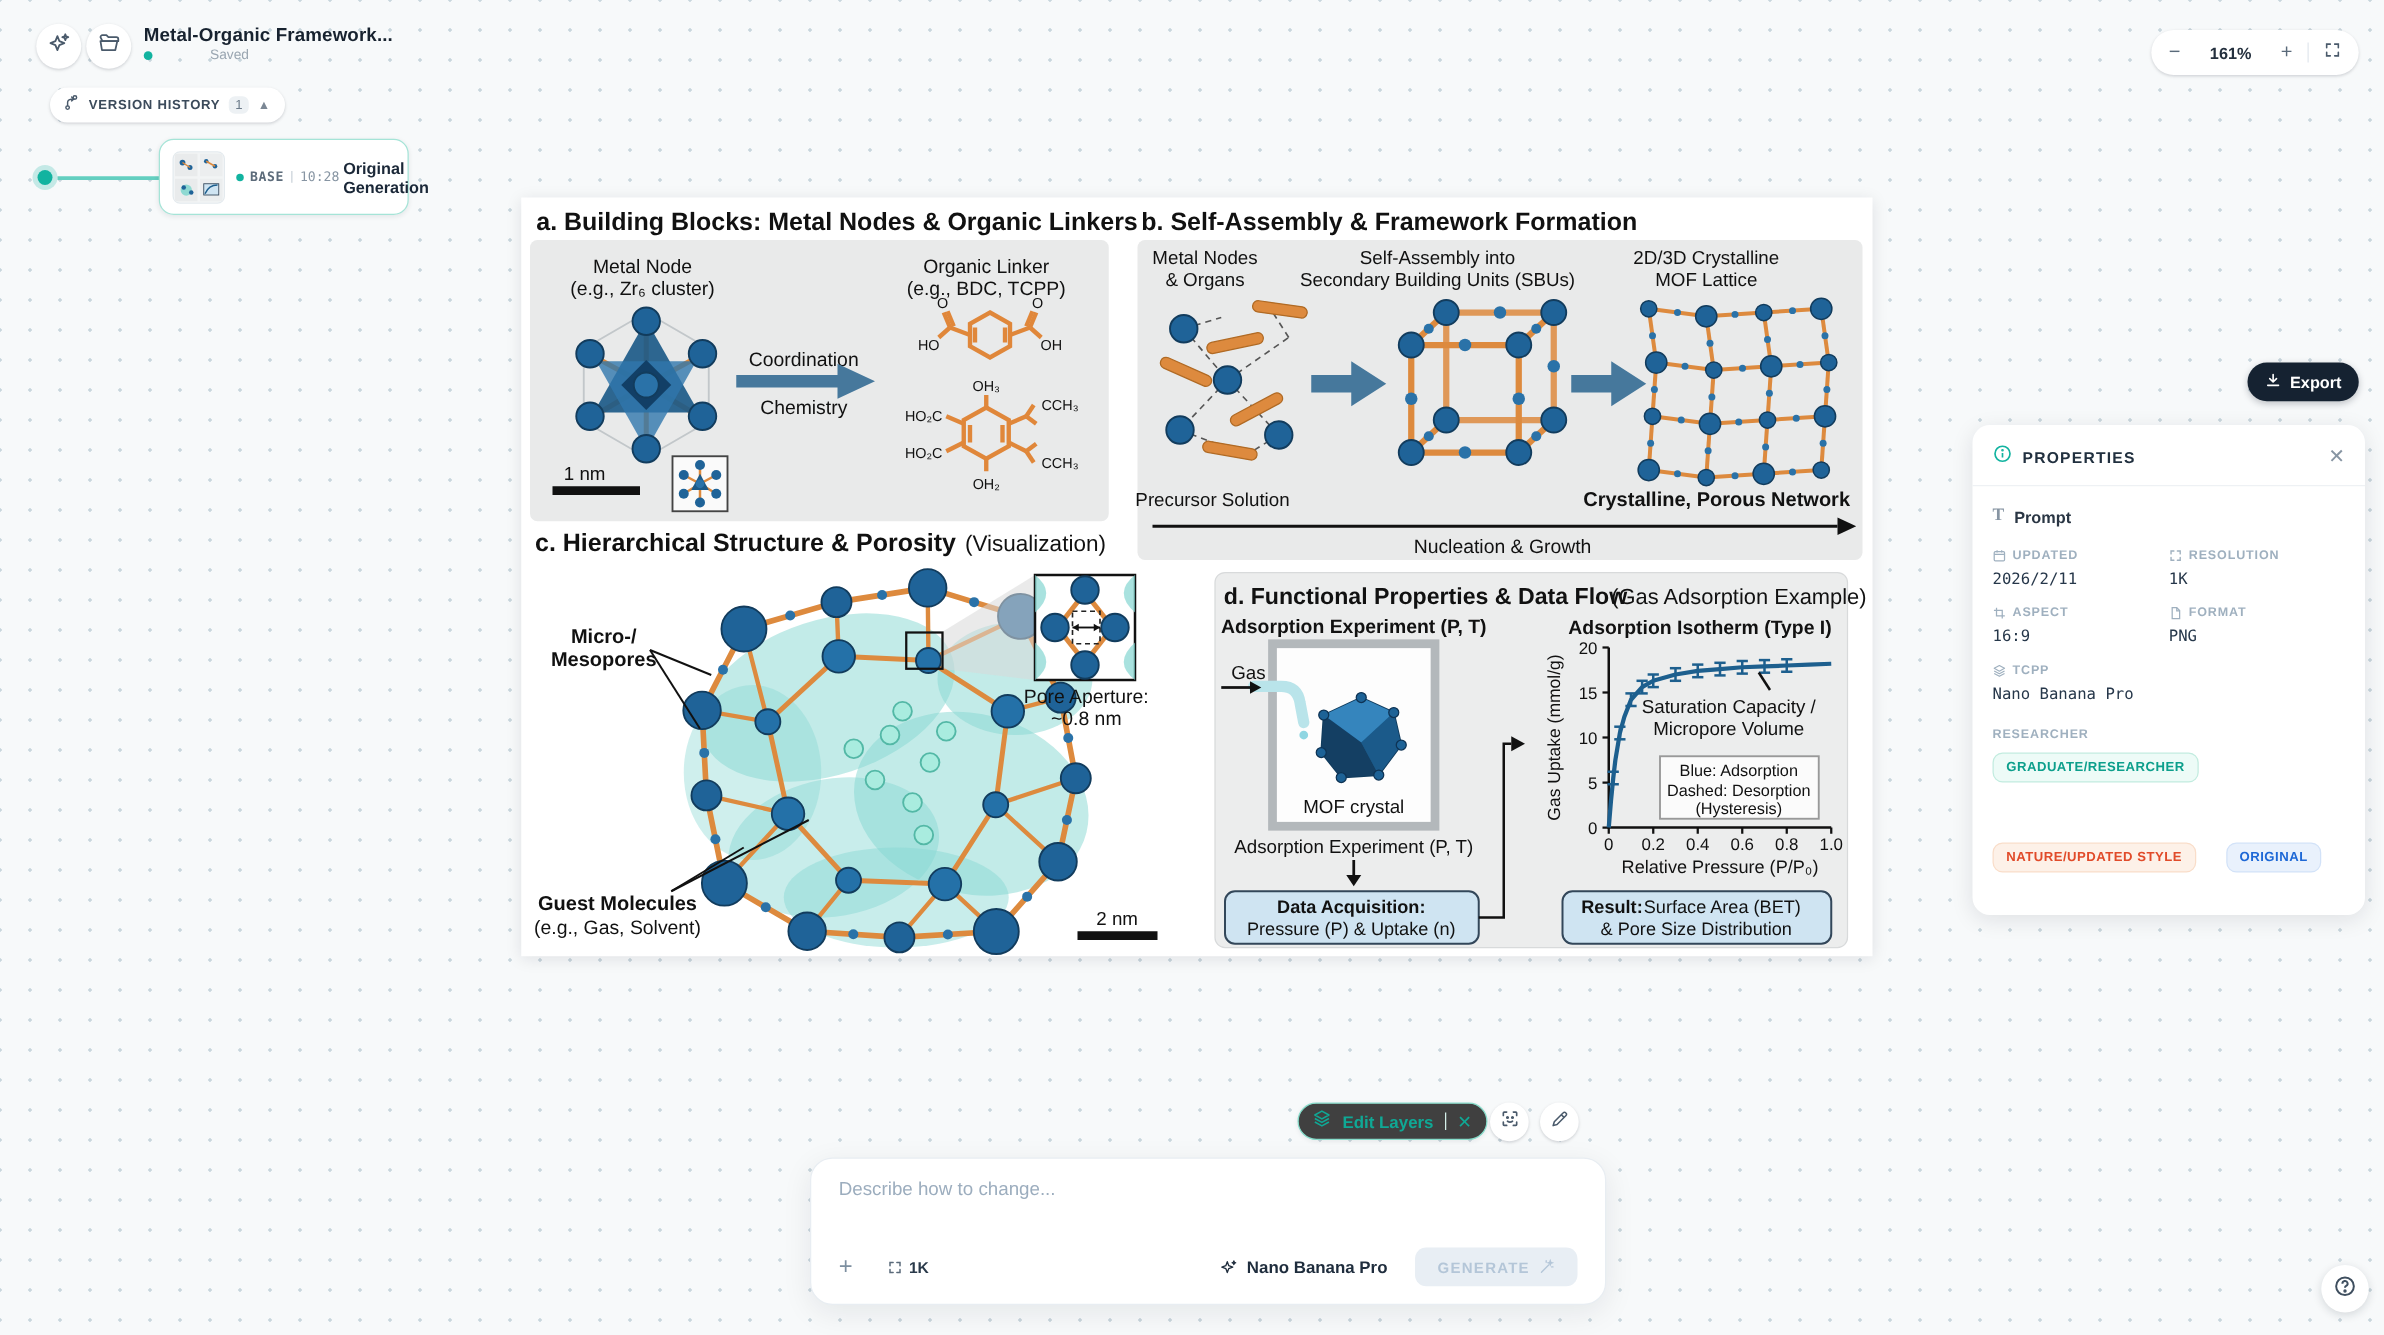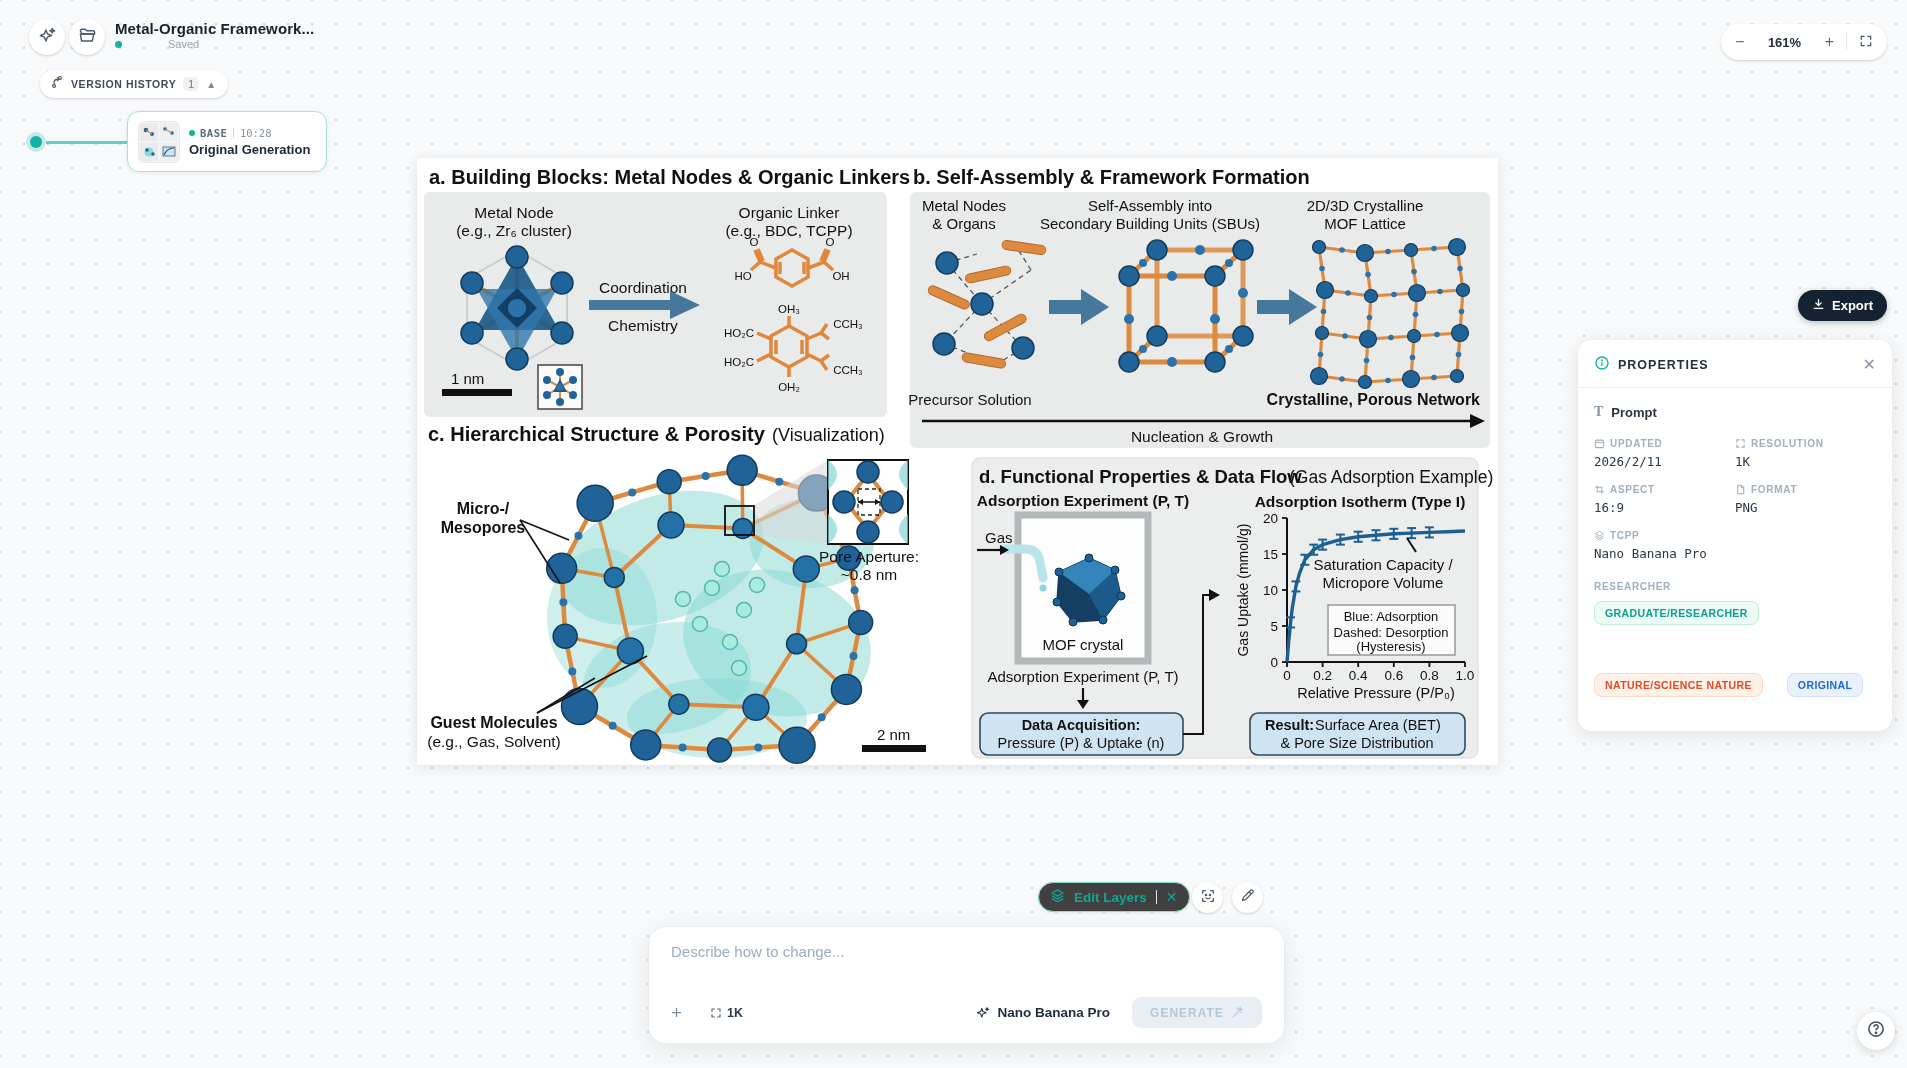--- a/index.html
+++ b/index.html
@@ -33,21 +33,21 @@
   .vh-badge { background:#edf1f4; color:#6b7a89; border-radius:5px; font-size:10.5px; padding:1px 5px; }
   .vh-chevron { color:#7b8794; font-size:10px; }
   .timeline-dot { position:absolute; left:26px; top:132px; width:20px; height:20px; border-radius:50%;
     background:rgba(18,179,160,.22); display:flex; align-items:center; justify-content:center; }
   .timeline-dot i { width:12px; height:12px; border-radius:50%; background:#12b3a0; display:block; }
   .timeline-line { position:absolute; left:46px; top:141px; width:82px; height:2.5px; background:#63cfc0; }
   .version-card { position:absolute; left:127px; top:111px; width:200px; height:61px; background:#fff;
     border:1.5px solid #a5e4d7; border-radius:12px; display:flex; align-items:center; gap:9px; padding:0 10px;
     cursor:pointer; box-shadow:0 1px 4px rgba(16,24,40,.08); }
   .version-thumb { width:42px; height:42px; border-radius:6px; border:1px solid #e4eaee; background:#f6f8f9; overflow:hidden; flex:none; }
-  .version-meta { display:flex; flex-direction:column; gap:3px; }
+  .version-meta { display:flex; flex-direction:row; gap:3px; }
   .version-row1 { display:flex; align-items:center; gap:5px; }
   .version-row1 .dot-teal { width:6px; height:6px; }
   .version-tag { font-size:10.5px; font-weight:bold; color:#5c6b7a; letter-spacing:.5px; }
   .version-sep { color:#c3ccd4; font-size:10px; }
   .version-time { font-size:10.5px; color:#8795a3; }
   .version-name { font-size:13px; font-weight:600; color:#1b2838; }
 
   
   .zoom-pill { position:absolute; left:1721px; top:24px; width:166px; height:36px; background:#fff; border-radius:18px;
     display:flex; align-items:center; padding:0 14px; gap:12px; }
@@ -798,21 +798,21 @@
           <span>TCPP</span>
         </div>
         <div class="field-value mono">Nano Banana Pro</div>
       </div>
     </div>
 
     <div class="attrs-label">RESEARCHER</div>
     <div class="badges">
       <span class="badge badge-teal">GRADUATE/RESEARCHER</span>
       <span class="badge-break"></span>
-      <span class="badge badge-orange">NATURE/SCIENCE NATURE</span>
+      <span class="badge badge-orange">NATURE/UPDATED STYLE</span>
       <span class="badge badge-blue">ORIGINAL</span>
     </div>
   </div>
 </div>
 
 <div class="layers-pill">
   <span>
     <svg width="15" height="15" viewBox="0 0 24 24" fill="none" stroke="#0fa895" stroke-width="2" stroke-linejoin="round">
         <path d="M12 3 L21 8 L12 13 L3 8 Z"></path>
         <path d="M3 12.5 L12 17.5 L21 12.5"></path>

